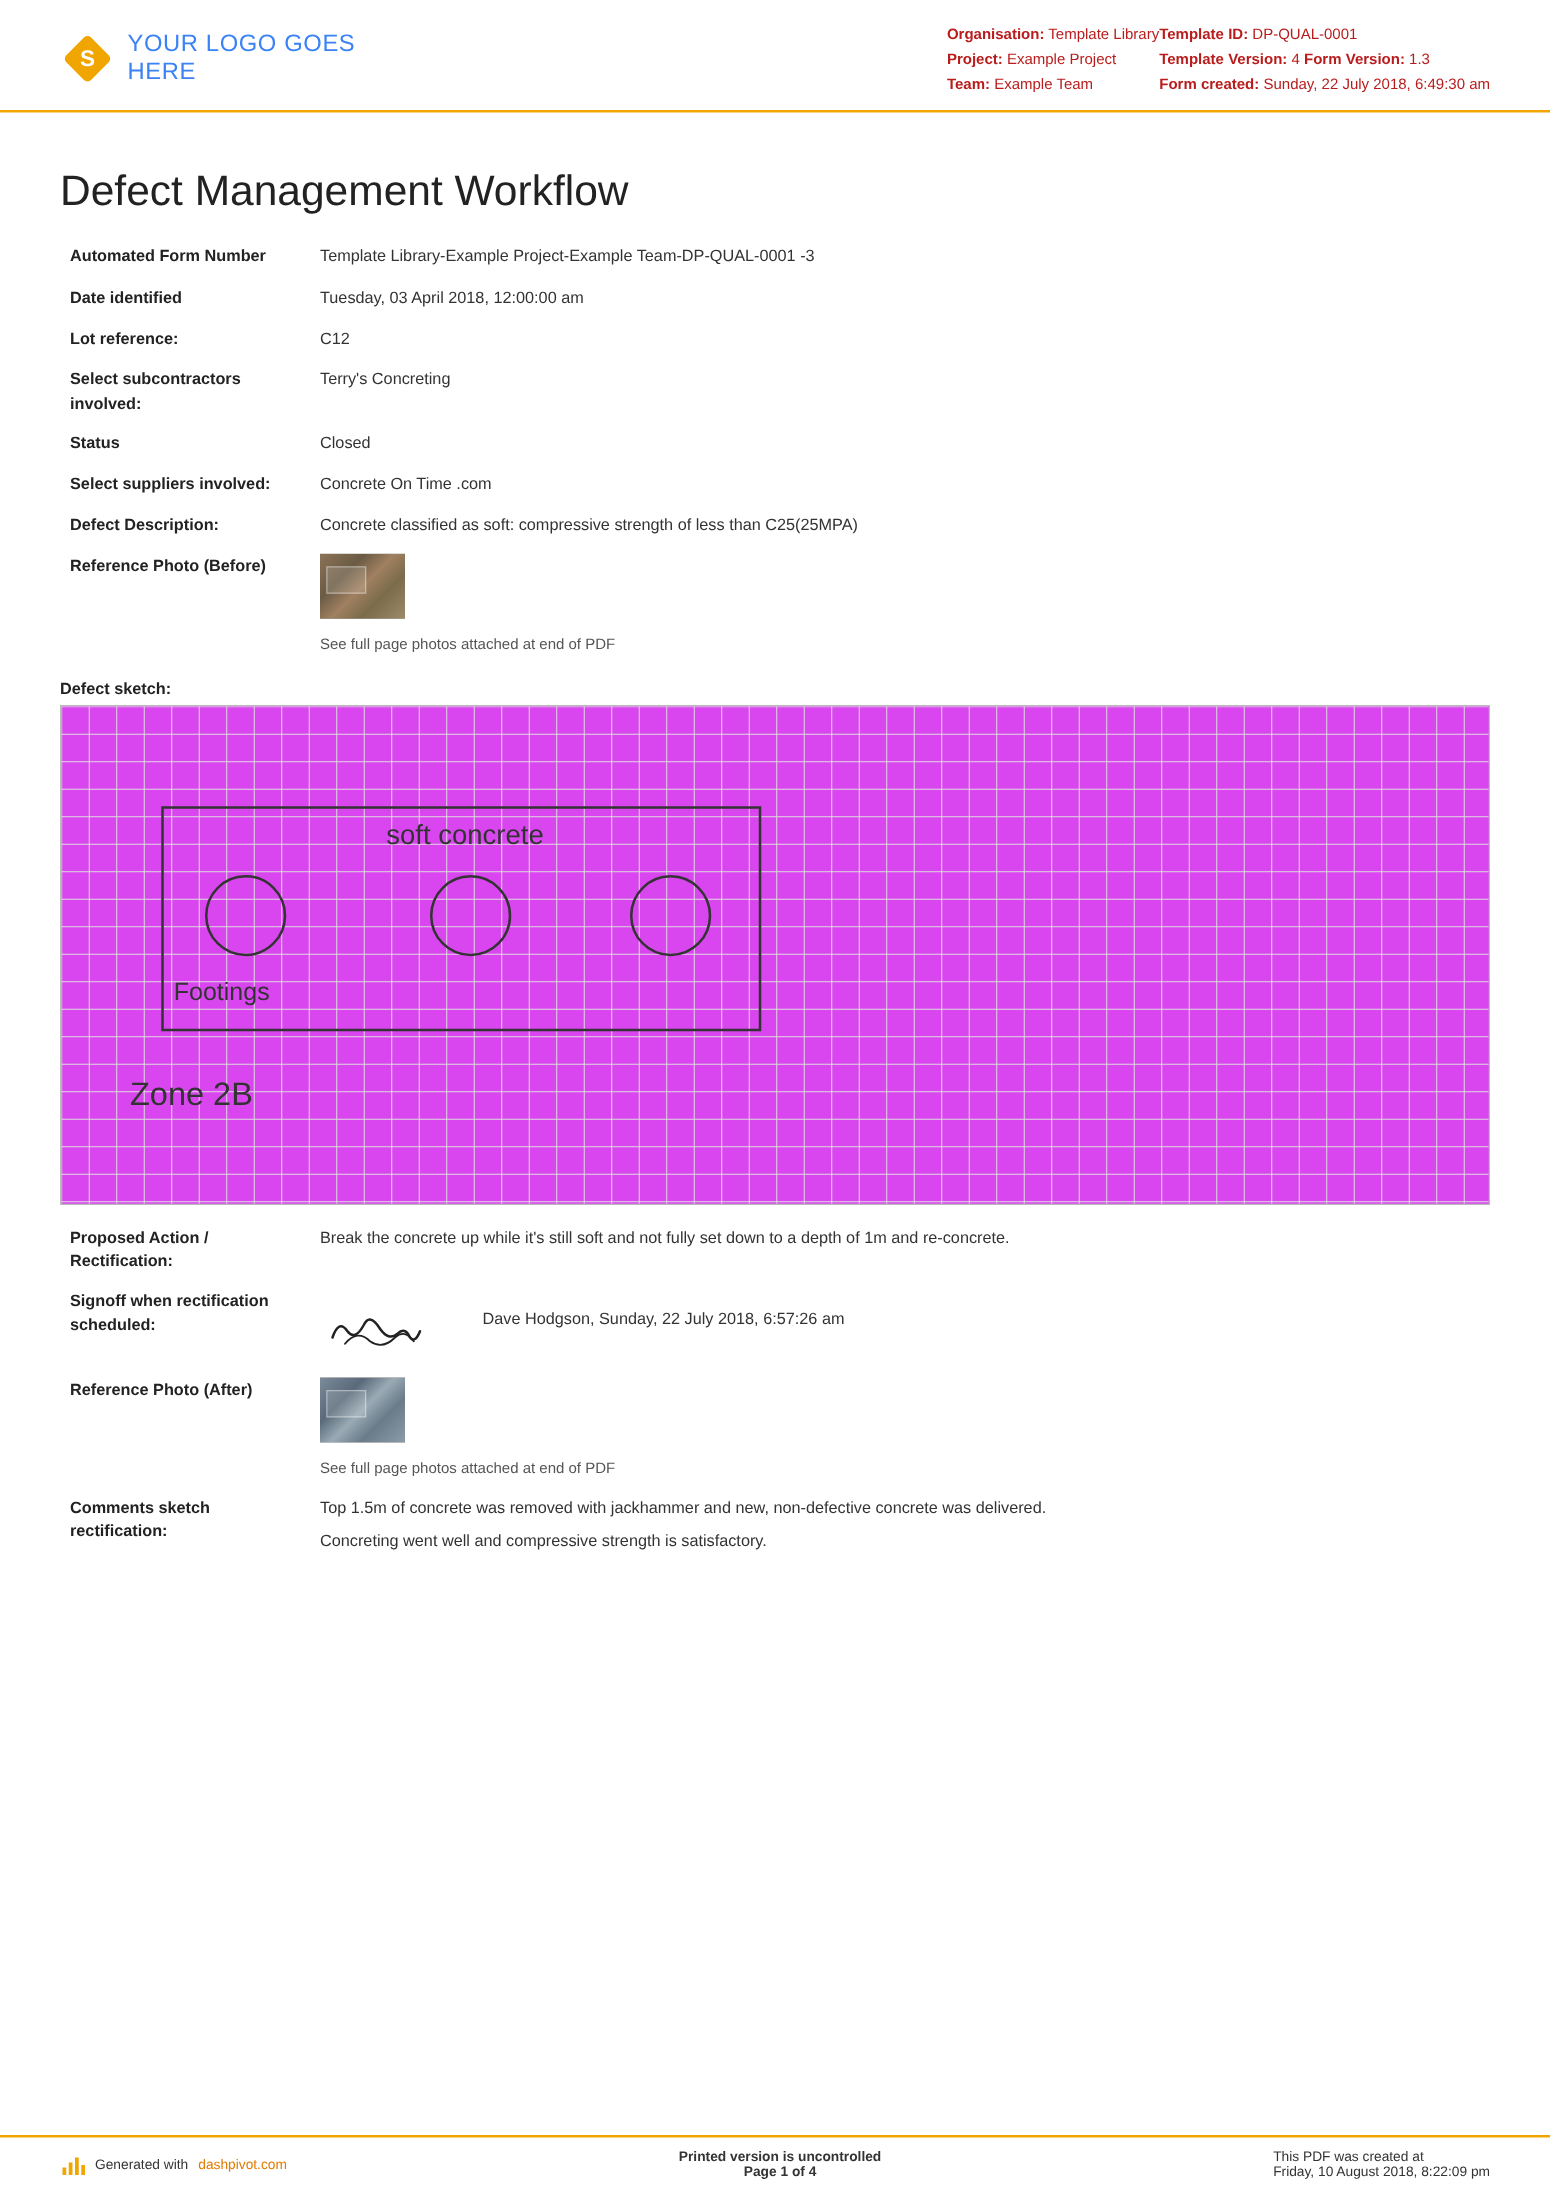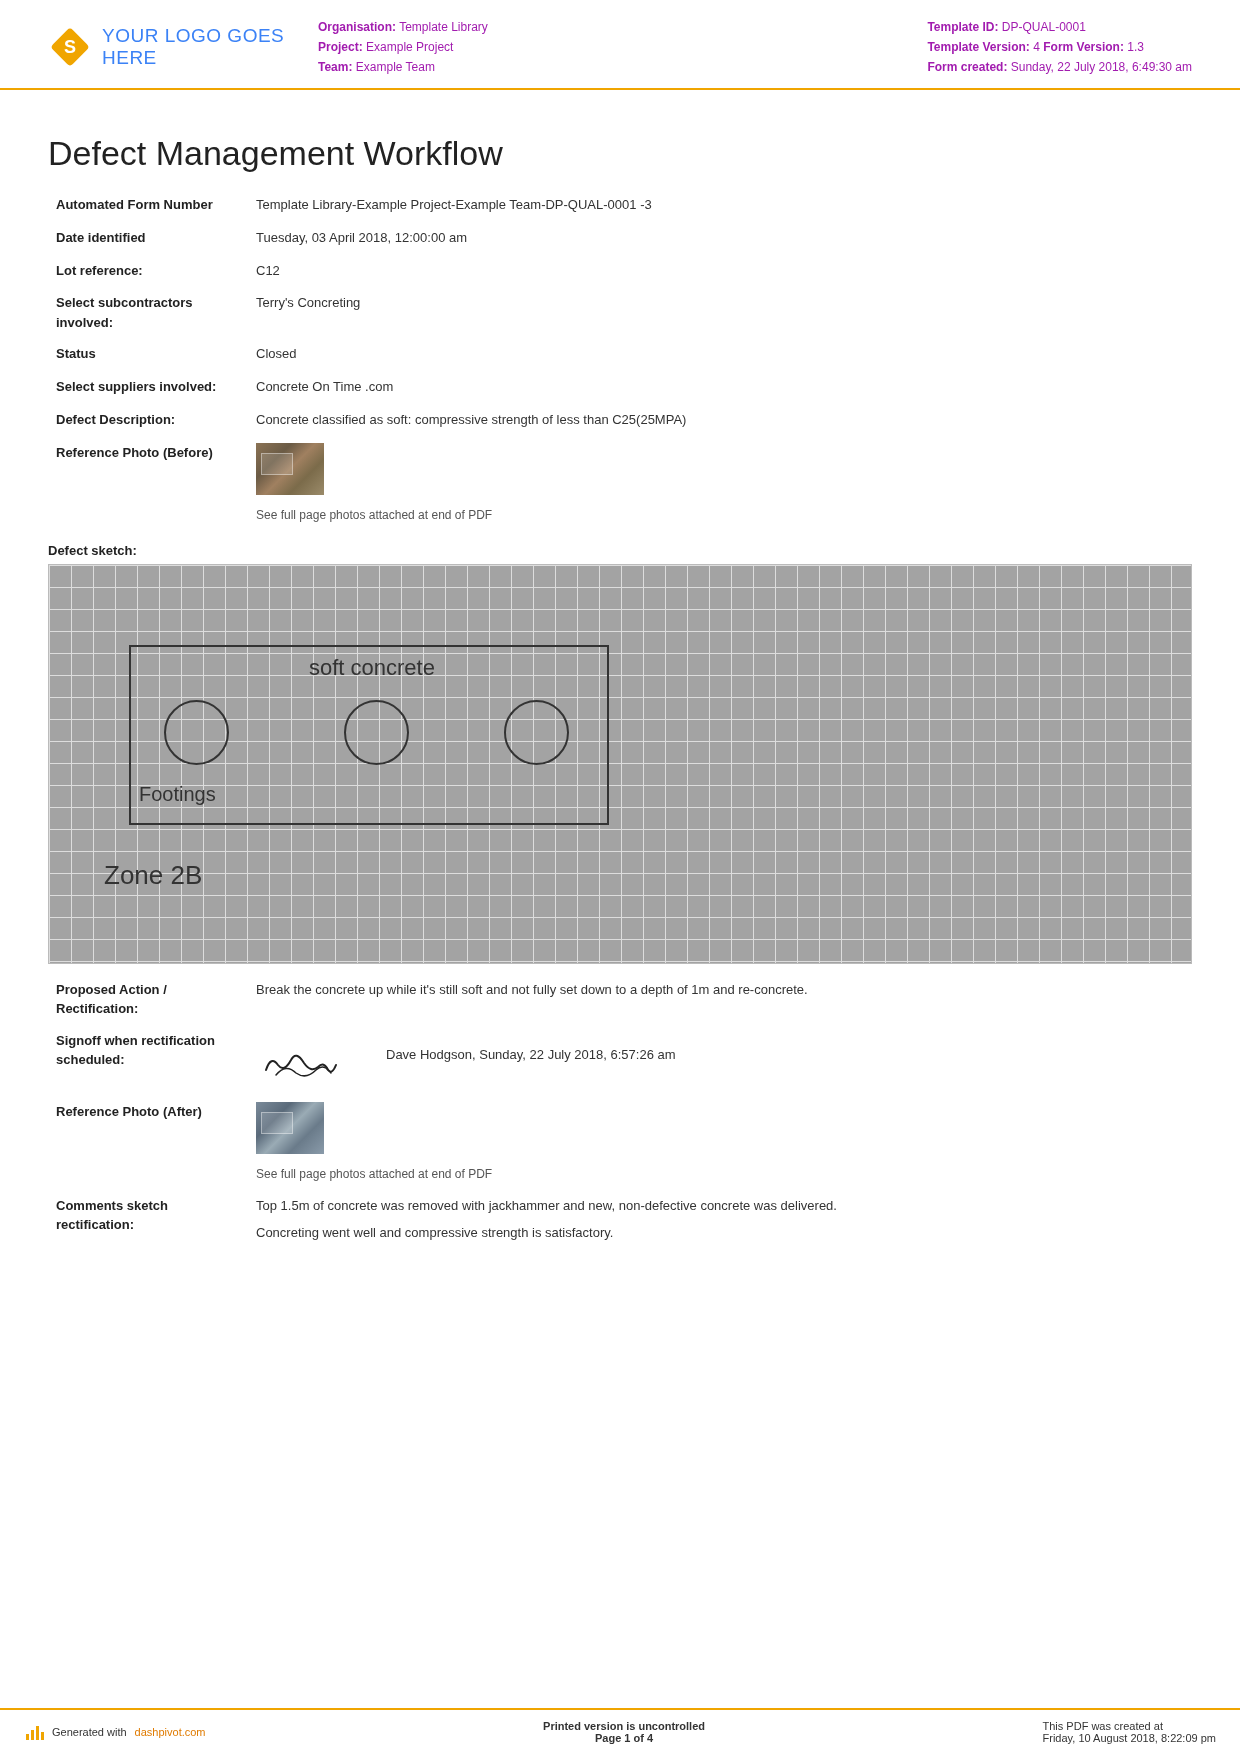--- a/index.html
+++ b/index.html
@@ -42,23 +42,23 @@
     }
     .logo-text {
       font-size: 19px;
       font-weight: normal;
       color: #3b82f6;
       letter-spacing: 0.5px;
     }
     .header-meta {
       flex: 1;
       display: flex;
-      justify-content: space-between;
+      justify-content: flex-end;
       font-size: 12px;
-      color: #a21caf;
+      color: #b91c1c;
       padding-left: 30px;
     }
     .header-meta-col {
       display: flex;
       flex-direction: column;
       gap: 2px;
     }
     .header-meta-col span { line-height: 1.5; }
     .header-meta-col strong { font-weight: bold; }
 
@@ -100,21 +100,21 @@
     
     .sketch-label {
       font-weight: bold;
       margin: 12px 0 6px 0;
     }
     .sketch-container {
       border: 1px solid #bbb;
       width: 100%;
       height: 400px;
       position: relative;
-      background: #a3a3a3;
+      background: #d946ef;
       overflow: hidden;
       padding-left: 28px;
     }
     
     .sketch-container::before {
       content: '';
       position: absolute;
       top: 0; left: 0; right: 0; bottom: 0;
       background-image:
         linear-gradient(to right, #ddd 1px, transparent 1px),
@@ -227,21 +227,21 @@
       position: relative;
     }
     .sig-svg {
       width: 100%;
       height: 100%;
     }
 
     
     .footer {
       border-top: 2px solid #f0a500;
-      padding: 10px 24px;
+      padding: 10px 48px;
       display: flex;
       justify-content: space-between;
       align-items: center;
       margin-top: 30px;
     }
     .footer-left {
       display: flex;
       align-items: center;
       gap: 8px;
       font-size: 11px;

